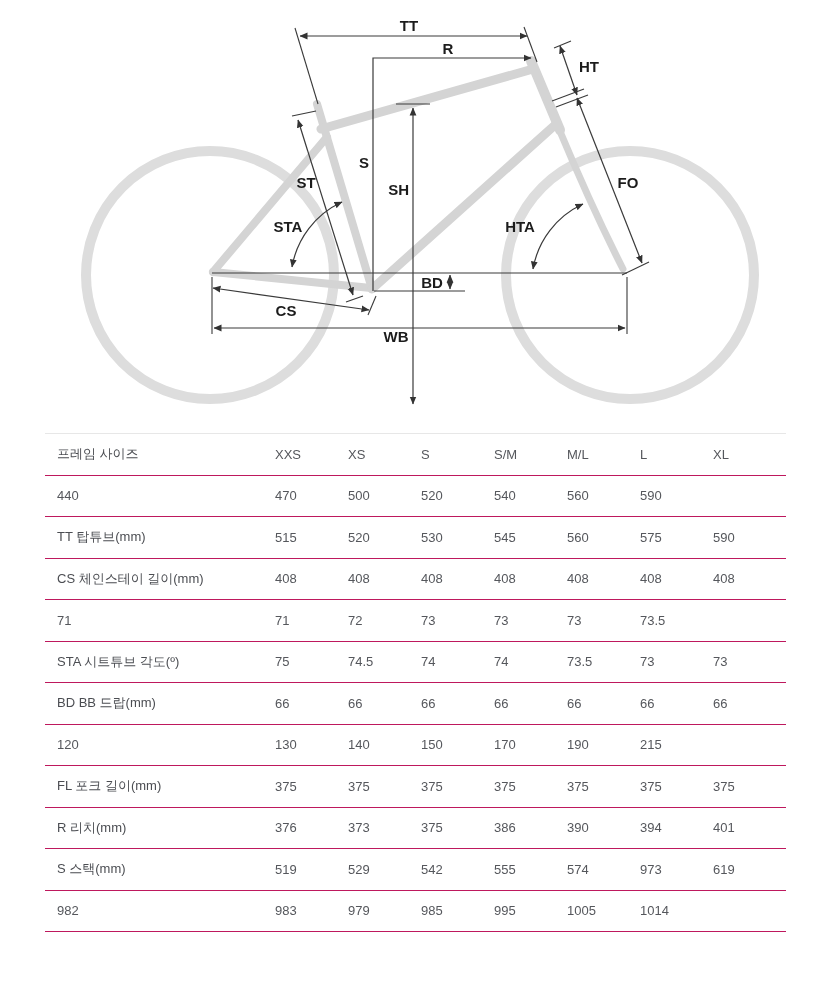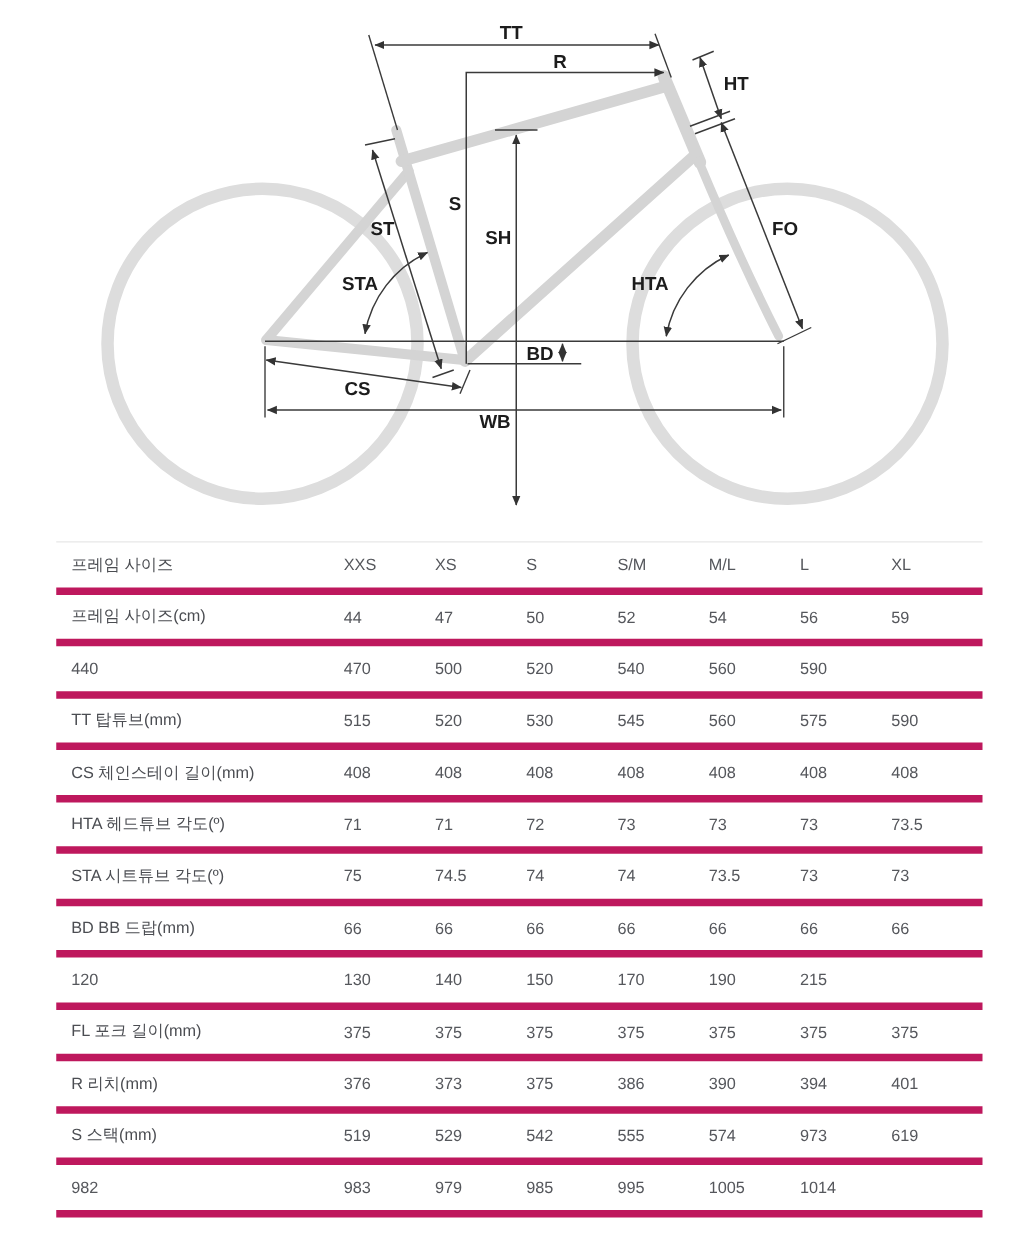--- a/index.html
+++ b/index.html
@@ -30,21 +30,21 @@
     width: 741px;
     border-top: 1px solid #e7e7e7;
     font-size: 13px;
   }
   .g-row {
     display: grid;
     grid-template-columns: 218px repeat(7, 73px);
     align-items: center;
     height: 41.5px;
     padding-left: 12px;
-    border-bottom: 6px solid #be185d;
+    border-bottom: 1px solid #be185d;
   }
   .g-row .cell { text-align: left; white-space: nowrap; color: #55575c; }
   .g-row .cell.label { color: #4b4d52; }
 </style>
 </head>
 <body>
 
 <div class="page">
 
   <div class="diagram-wrap">
@@ -132,30 +132,20 @@
       <div class="cell label">프레임 사이즈</div>
       <div class="cell">XXS</div>
       <div class="cell">XS</div>
       <div class="cell">S</div>
       <div class="cell">S/M</div>
       <div class="cell">M/L</div>
       <div class="cell">L</div>
       <div class="cell">XL</div>
     </div>
 
-    <div class="g-row">
-      <div class="cell label">프레임 사이즈(cm)</div>
-      <div class="cell val">44</div>
-      <div class="cell val">47</div>
-      <div class="cell val">50</div>
-      <div class="cell val">52</div>
-      <div class="cell val">54</div>
-      <div class="cell val">56</div>
-      <div class="cell val">59</div>
-    </div>
 
     <div class="g-row">
       <div class="cell val">440</div>
       <div class="cell val">470</div>
       <div class="cell val">500</div>
       <div class="cell val">520</div>
       <div class="cell val">540</div>
       <div class="cell val">560</div>
       <div class="cell val">590</div>
     </div>
@@ -176,21 +166,20 @@
       <div class="cell val">408</div>
       <div class="cell val">408</div>
       <div class="cell val">408</div>
       <div class="cell val">408</div>
       <div class="cell val">408</div>
       <div class="cell val">408</div>
       <div class="cell val">408</div>
     </div>
 
     <div class="g-row">
-      <div class="cell label">HTA 헤드튜브 각도(º)</div>
       <div class="cell val">71</div>
       <div class="cell val">71</div>
       <div class="cell val">72</div>
       <div class="cell val">73</div>
       <div class="cell val">73</div>
       <div class="cell val">73</div>
       <div class="cell val">73.5</div>
     </div>
 
     <div class="g-row">

